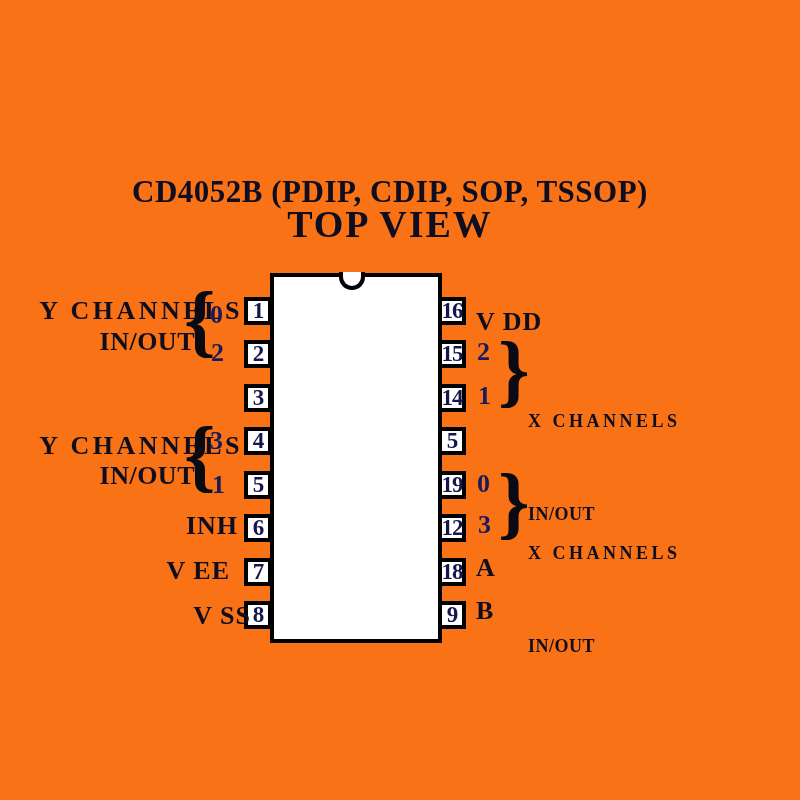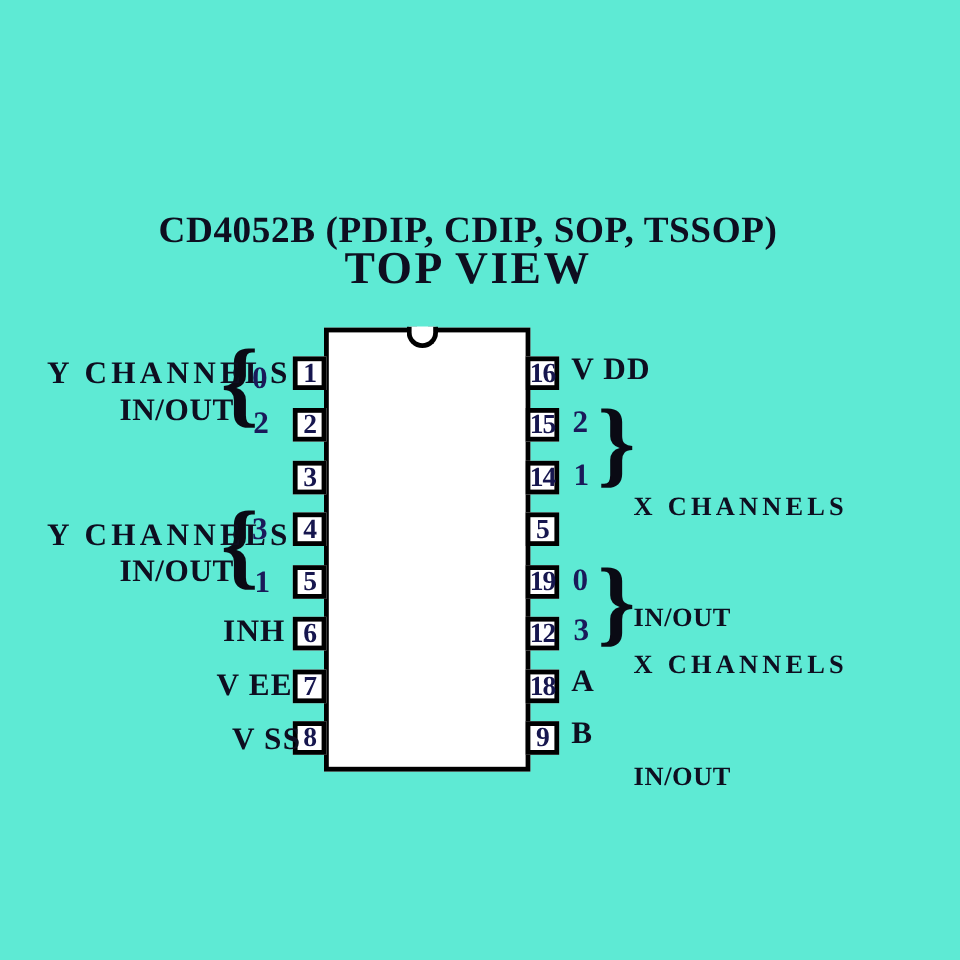--- a/index.html
+++ b/index.html
@@ -1,17 +1,17 @@
 <!DOCTYPE html>
 <html><head>
 <meta charset="utf-8">
 <style>
   html,body{margin:0;padding:0;background:#ffffff;}
   #stage{
-    position:relative;width:800px;height:800px;background:#5eead4;overflow:hidden;
+    position:relative;width:800px;height:800px;background:#f97316;overflow:hidden;
     font-family:"Liberation Serif","DejaVu Serif",serif;font-weight:700;color:#0e0e20;
   }
   
   .title{position:absolute;left:90px;top:176px;width:600px;text-align:center;line-height:32px;}
   .t1{font-size:31px;letter-spacing:0.5px;}
   .t2{font-size:38px;letter-spacing:2px;}
   
   .chipbody{
     position:absolute;left:270px;top:273px;width:172px;height:370px;
     border:4px solid #000;background:#fff;box-sizing:border-box;z-index:1;
@@ -31,21 +31,21 @@
   .pl{left:244px;}
   .pr{left:438px;}
   
   .lbl{position:absolute;font-size:26px;line-height:28px;white-space:pre;z-index:5;letter-spacing:1px;}
   .ra{text-align:right;}
   .ls-wide{letter-spacing:3.5px;}
   .ls-med{letter-spacing:2.5px;}
   .ls-none{letter-spacing:0.5px;}
   .digit{position:absolute;font-size:26px;line-height:28px;color:#1a1a5a;z-index:5;}
   .brace{position:absolute;font-size:80px;line-height:80px;z-index:4;color:#0a0a14;}
-  .twoline{position:absolute;font-size:22px;line-height:31px;white-space:pre;z-index:5;}
+  .twoline{position:absolute;font-size:18px;line-height:31px;white-space:pre;z-index:5;}
   .twoline .l1{letter-spacing:3.5px;}
   .twoline .l2{letter-spacing:0.5px;}
 </style>
 </head>
 <body>
 
 <div id="stage">
 
   <div class="title">
     <div class="t1">CD4052B (PDIP, CDIP, SOP, TSSOP)</div>
@@ -112,24 +112,24 @@
   <div class="digit" style="left:211px;top:339px">2</div>
 
 
   <div class="lbl ra ls-wide" style="top:432px;right:557px">Y CHANNELS</div>
   <div class="lbl ra ls-none" style="top:462px;right:605px">IN/OUT</div>
   <div class="brace" style="left:184px;top:415px">{</div>
   <div class="digit" style="left:210px;top:427px">3</div>
   <div class="digit" style="left:212px;top:471px">1</div>
 
   <div class="lbl ra" style="top:512px;right:562px">INH</div>
-  <div class="lbl ra" style="top:557px;right:556px">V EE</div>
+  <div class="lbl ra" style="top:557px;right:570px">V EE</div>
   <div class="lbl ra" style="top:602px;right:549px">V SS</div>
 
-  <div class="lbl" style="top:294px;left:476px">V DD</div>
+  <div class="lbl" style="top:308px;left:476px">V DD</div>
 
   <div class="digit" style="left:477px;top:338px">2</div>
   <div class="digit" style="left:478px;top:382px">1</div>
   <div class="brace" style="left:498px;top:330px">}</div>
   <div class="twoline" style="left:528px;top:344px">
     <div class="l1">X CHANNELS</div>
     <div class="l2">IN/OUT</div>
   </div>
 
 

